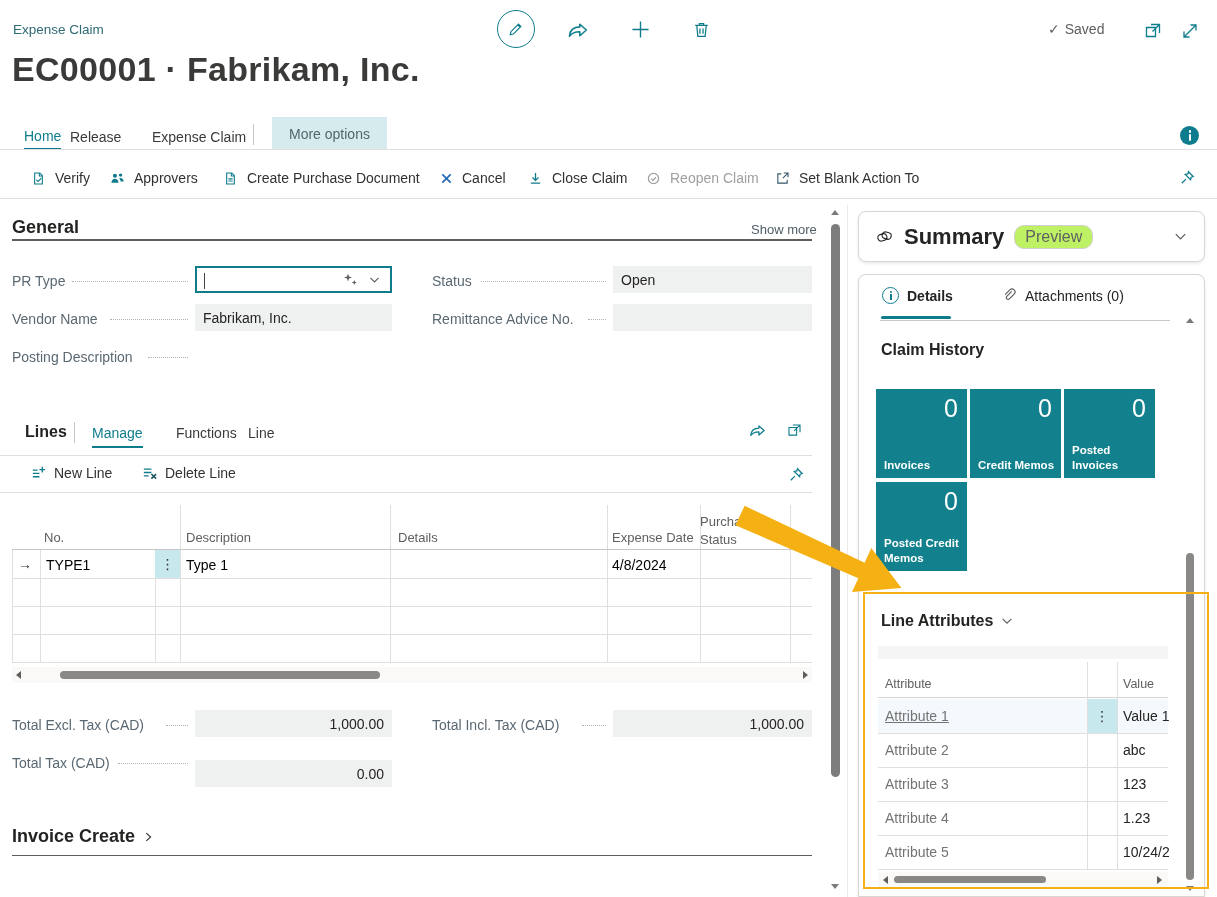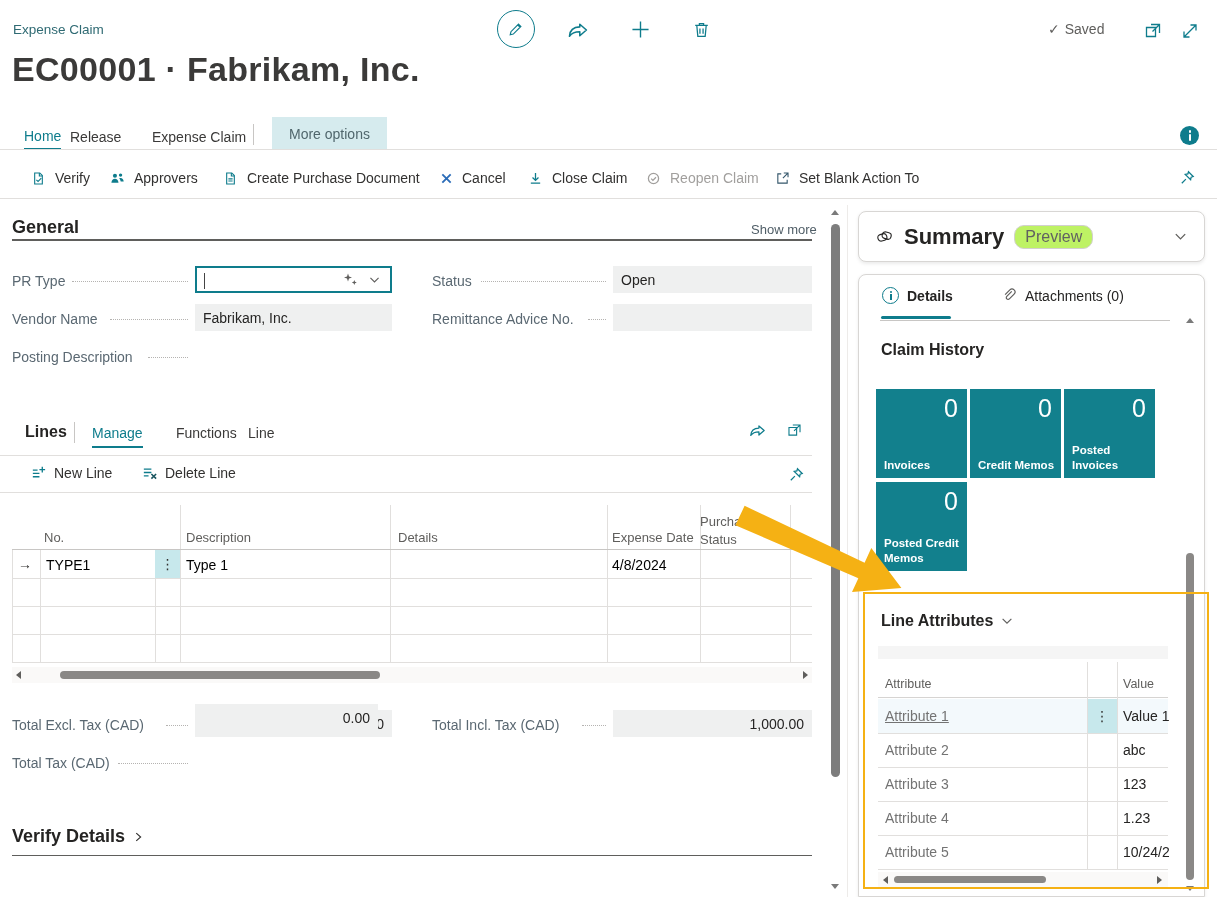--- a/index.html
+++ b/index.html
@@ -340,24 +340,24 @@
   </div>
 
   <div class="flabel" style="left:12px;top:717px">Total Excl. Tax (CAD)</div>
   <div class="fdots" style="left:166px;top:725px;width:22px"></div>
   <div class="ffield ro num" style="left:195px;top:710px;width:197px">1,000.00</div>
   <div class="flabel" style="left:432px;top:717px">Total Incl. Tax (CAD)</div>
   <div class="fdots" style="left:582px;top:725px;width:24px"></div>
   <div class="ffield ro num" style="left:613px;top:710px;width:199px">1,000.00</div>
   <div class="flabel" style="left:12px;top:755px">Total Tax (CAD)</div>
   <div class="fdots" style="left:118px;top:763px;width:70px"></div>
-  <div class="ffield ro num" style="left:195px;top:704px;width:183px">0.00</div>
+  <div class="ffield ro num" style="left:195px;top:760px;width:197px">0.00</div>
 
   <div class="sec-title" style="left:12px;top:826px;display:flex;align-items:center;gap:6px;cursor:pointer">
-    <span>Verify Details</span>
+    <span>Invoice Create</span>
     <span>
         <svg width="14" height="14" viewBox="0 0 16 16" fill="none" stroke="#323130" stroke-width="1.3">
           <path d="M6 3.5l5 4.5-5 4.5"></path>
         </svg>
       </span>
   </div>
   <div class="rule-dark" style="left:12px;top:855px;width:800px;height:1px"></div>
 
   <span class="tri tri-u" style="left:831px;top:210px"></span>
   <div class="vthumb" style="left:831px;top:224px;width:9px;height:553px"></div>

